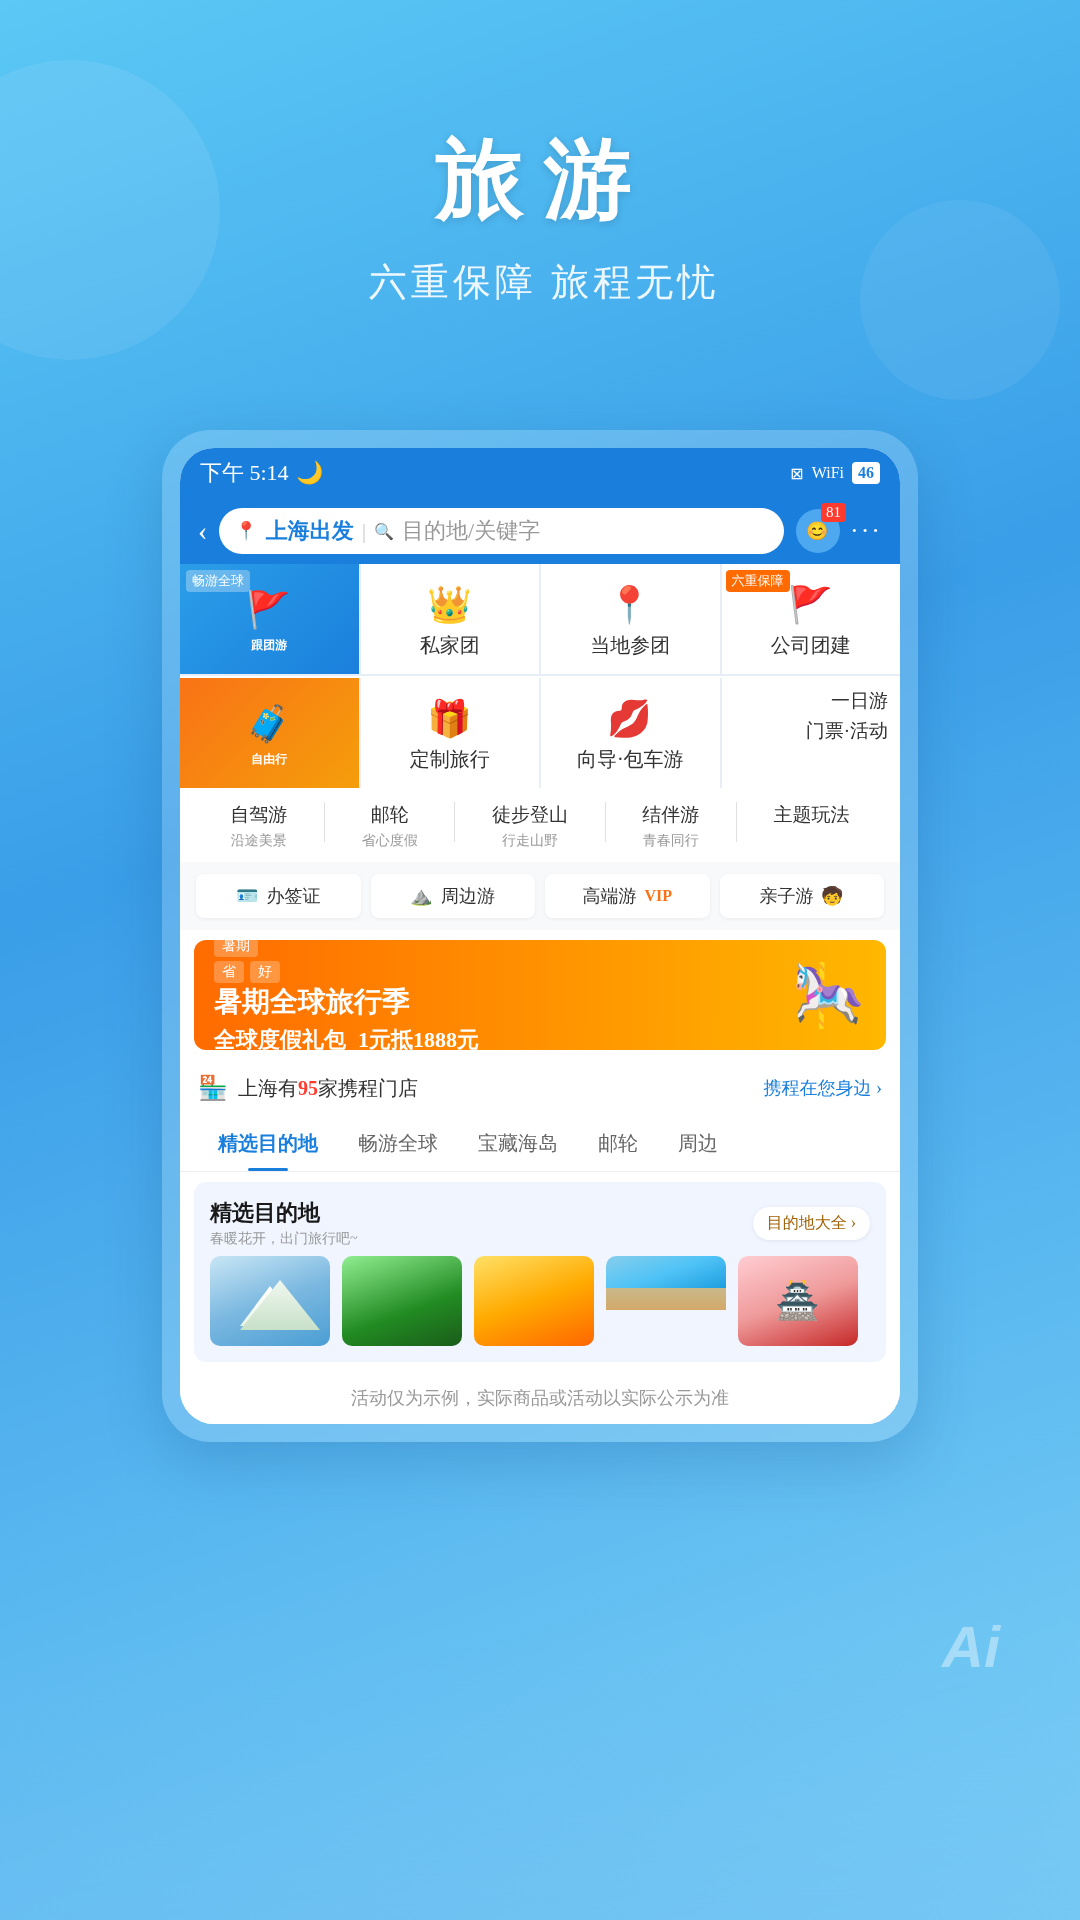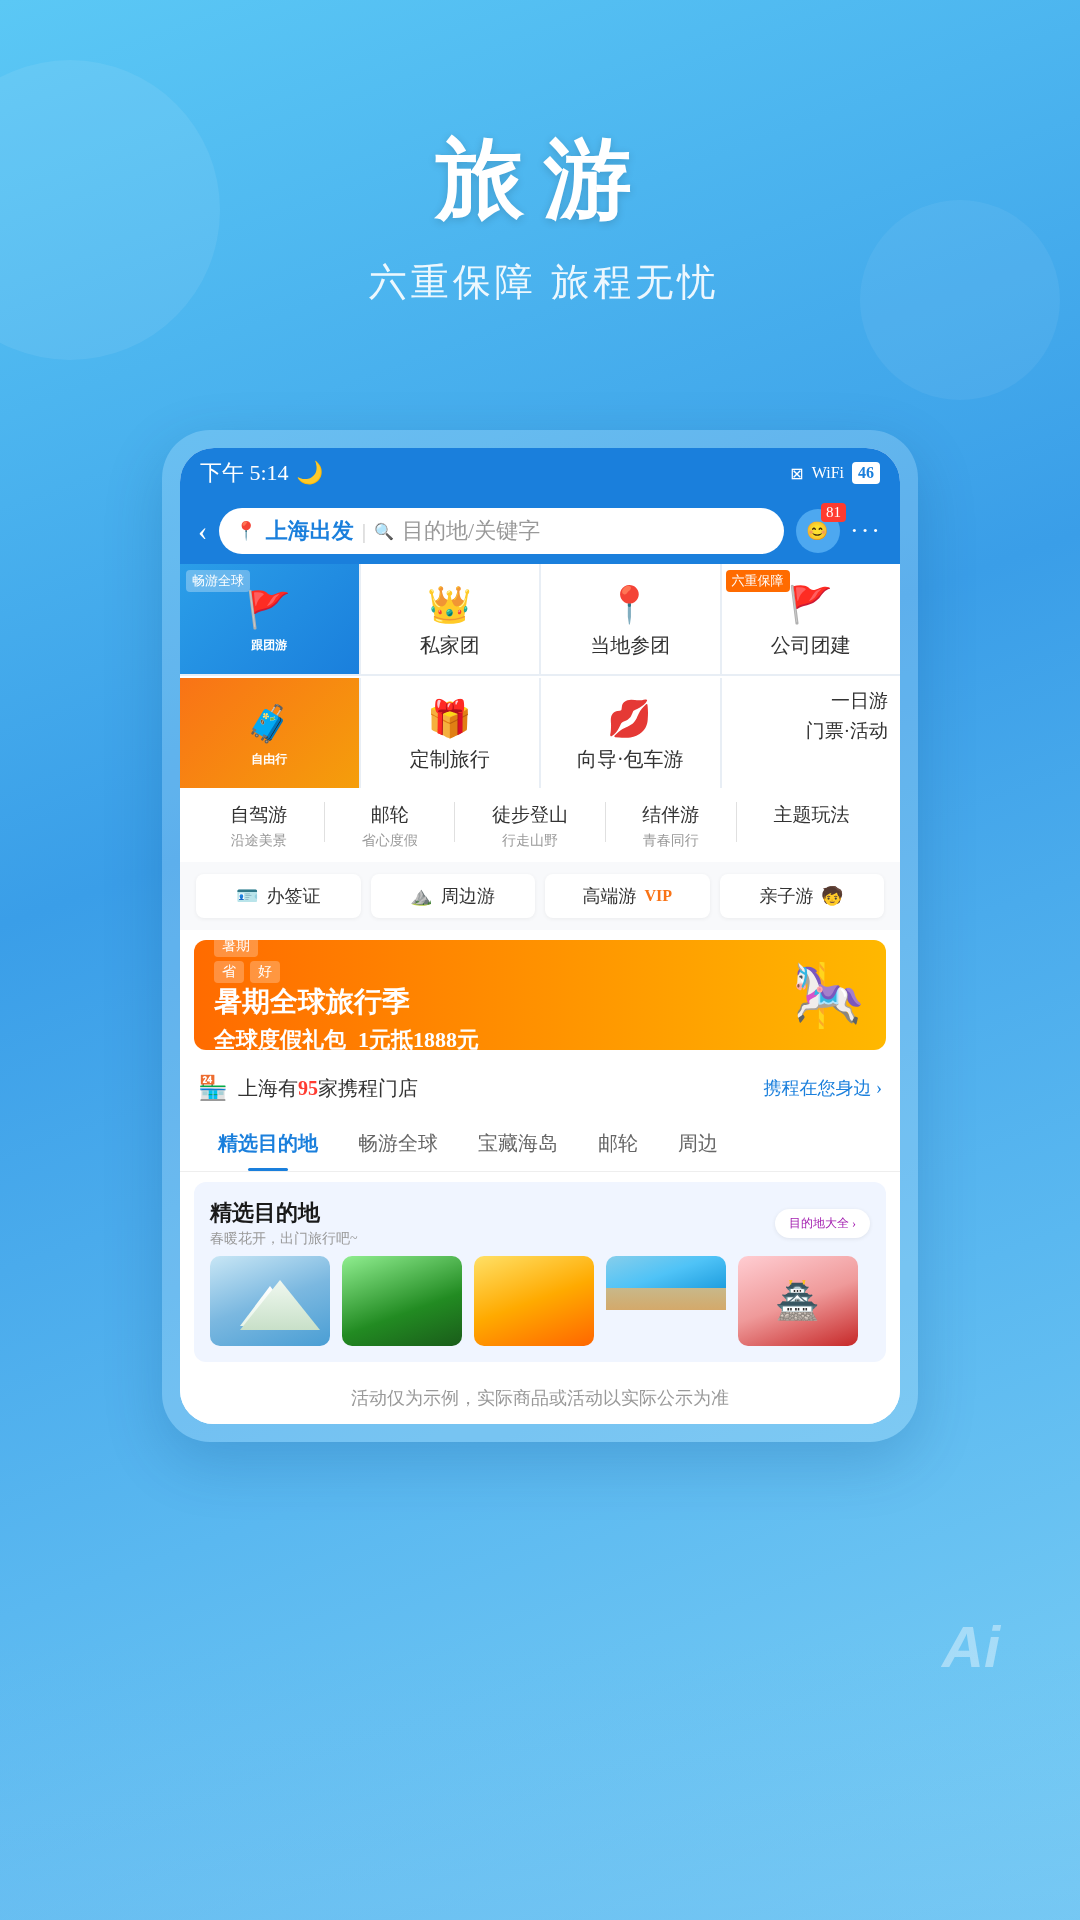--- a/index.html
+++ b/index.html
@@ -309,22 +309,22 @@
       justify-content: space-between;
       align-items: center;
       margin-bottom: 8px;
     }
     .dest-title { font-size: 22px; font-weight: 700; color: #1a1a1a; }
     .dest-subtitle { font-size: 14px; color: #999; margin-top: 2px; }
     .dest-btn {
       background: #fff;
       border-radius: 20px;
       padding: 6px 14px;
-      font-size: 12px;
-      color: #a21caf;
+      font-size: 16px;
+      color: #a16207;
       display: flex;
       align-items: center;
       gap: 4px;
       box-shadow: 0 1px 4px rgba(0,0,0,0.08);
     }
 
     
     .dest-thumbs {
       display: flex;
       gap: 12px;

